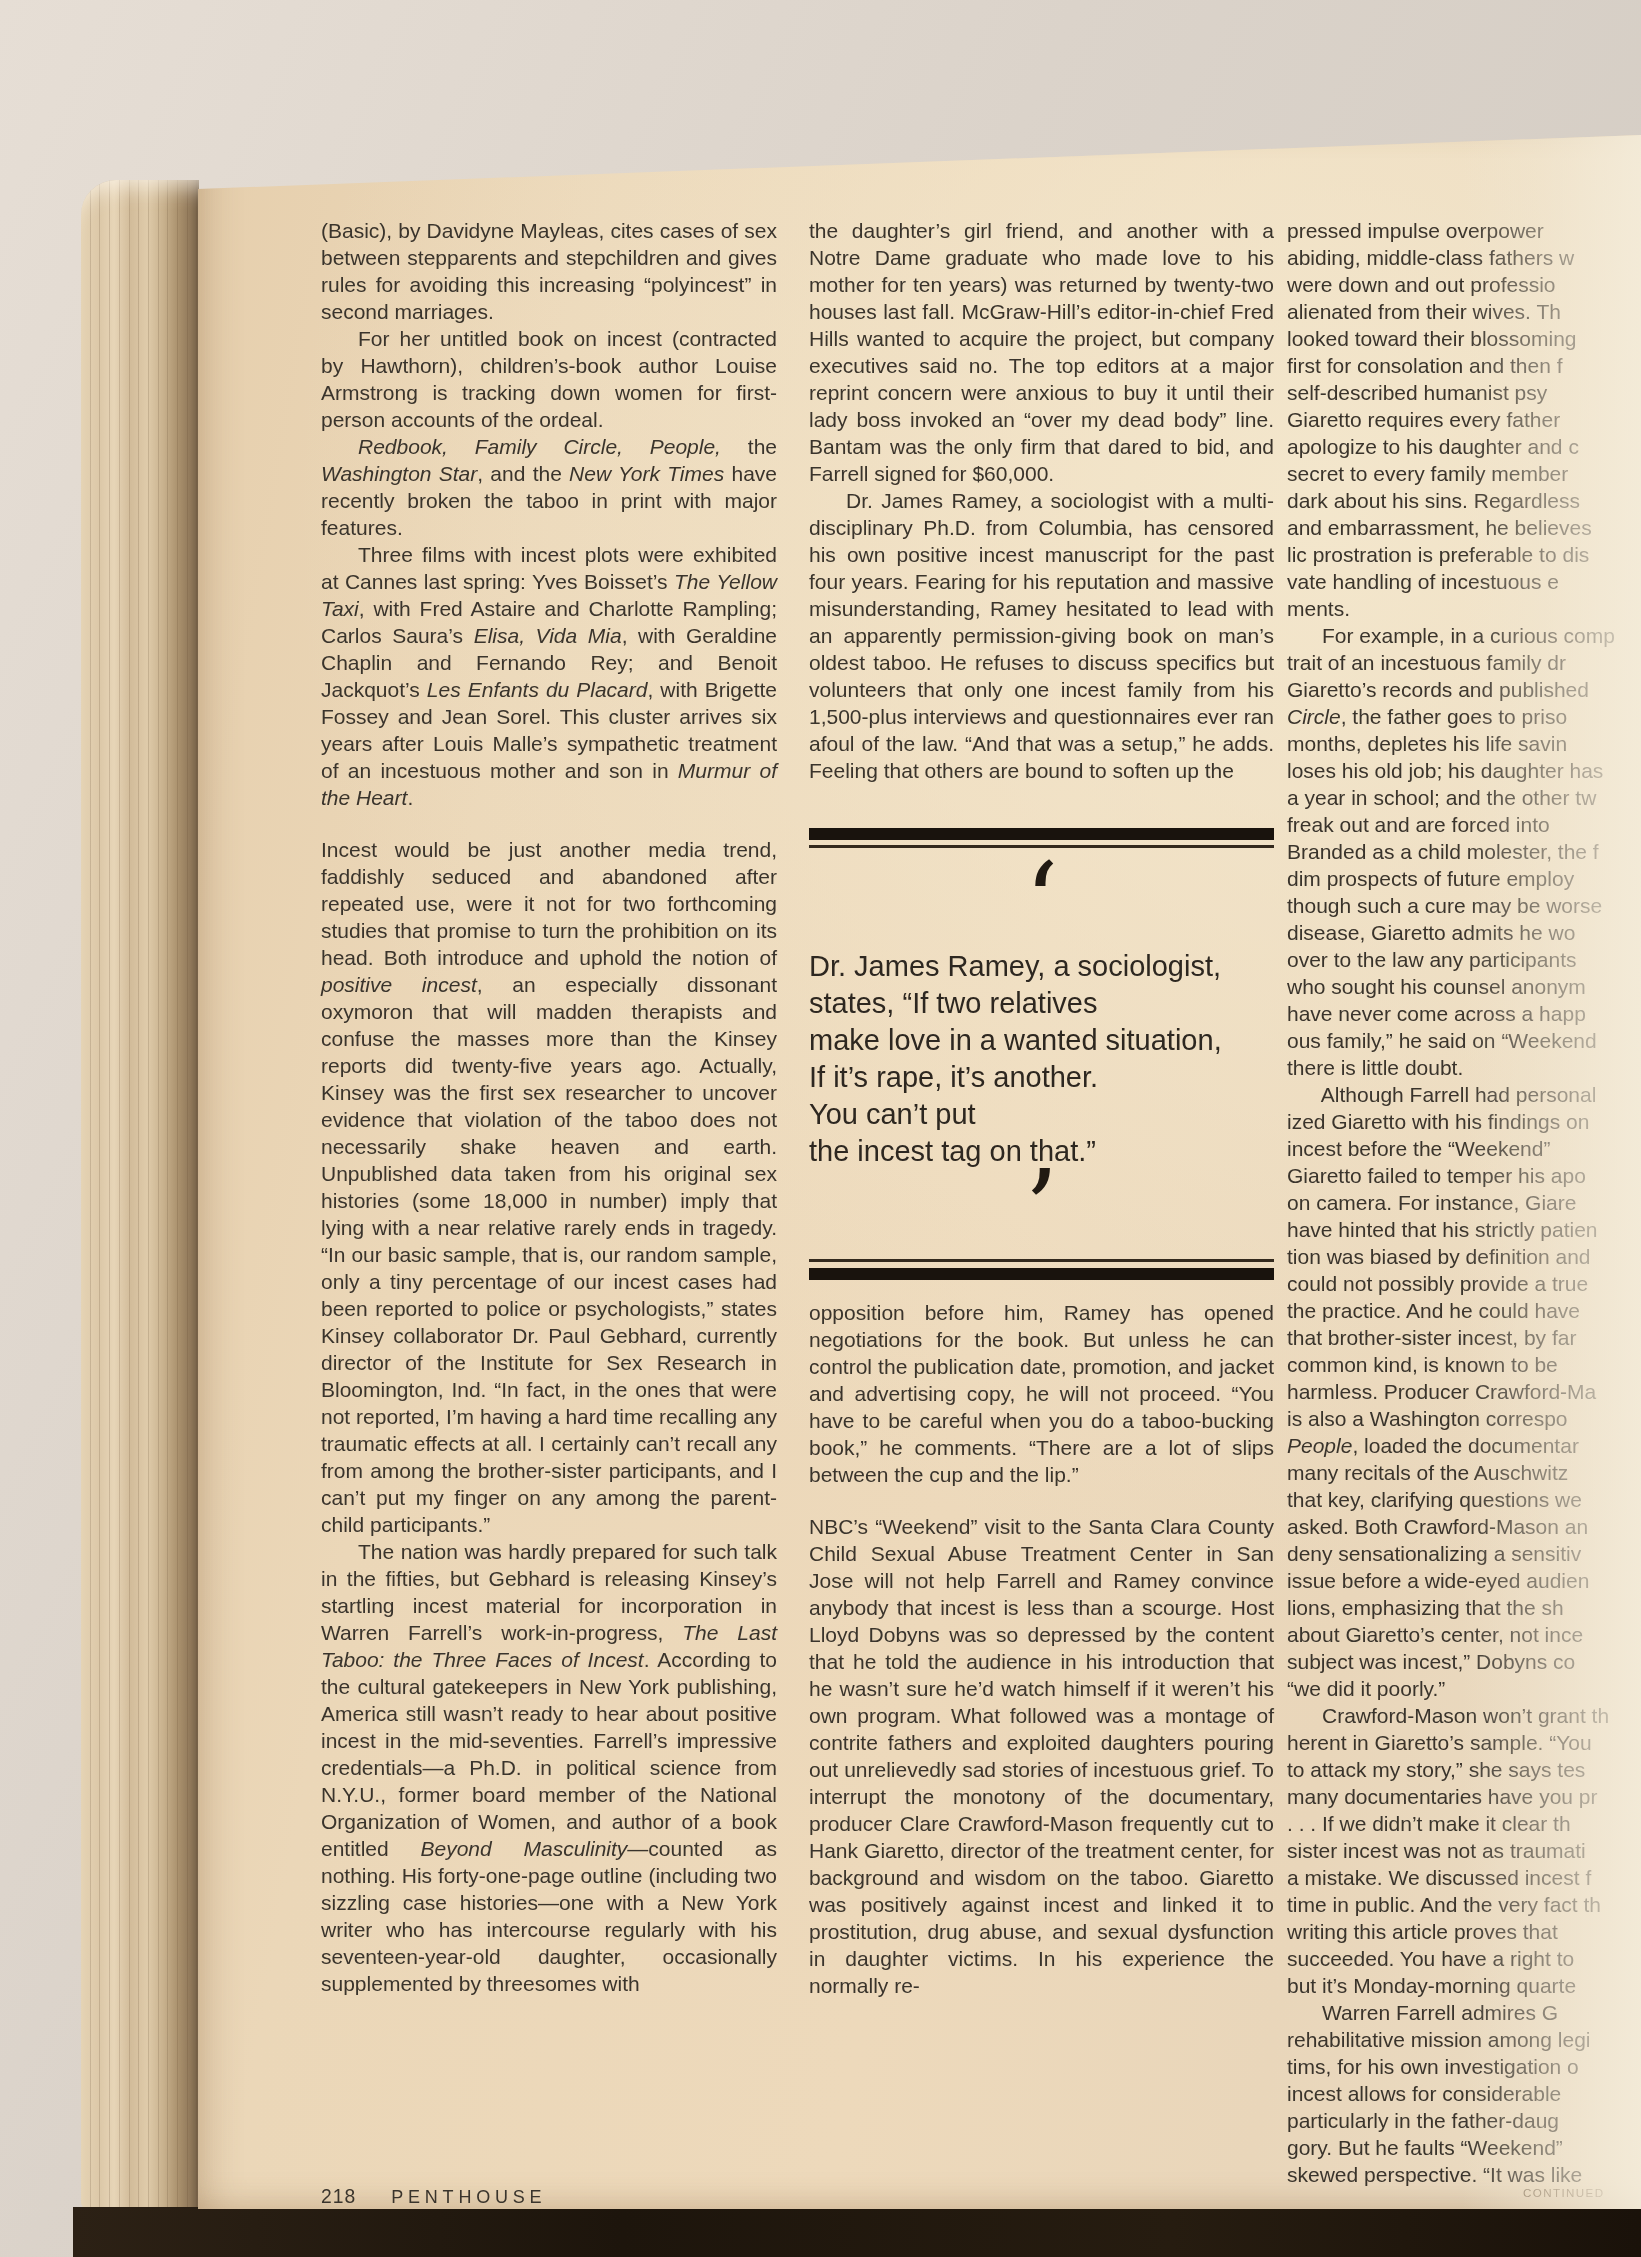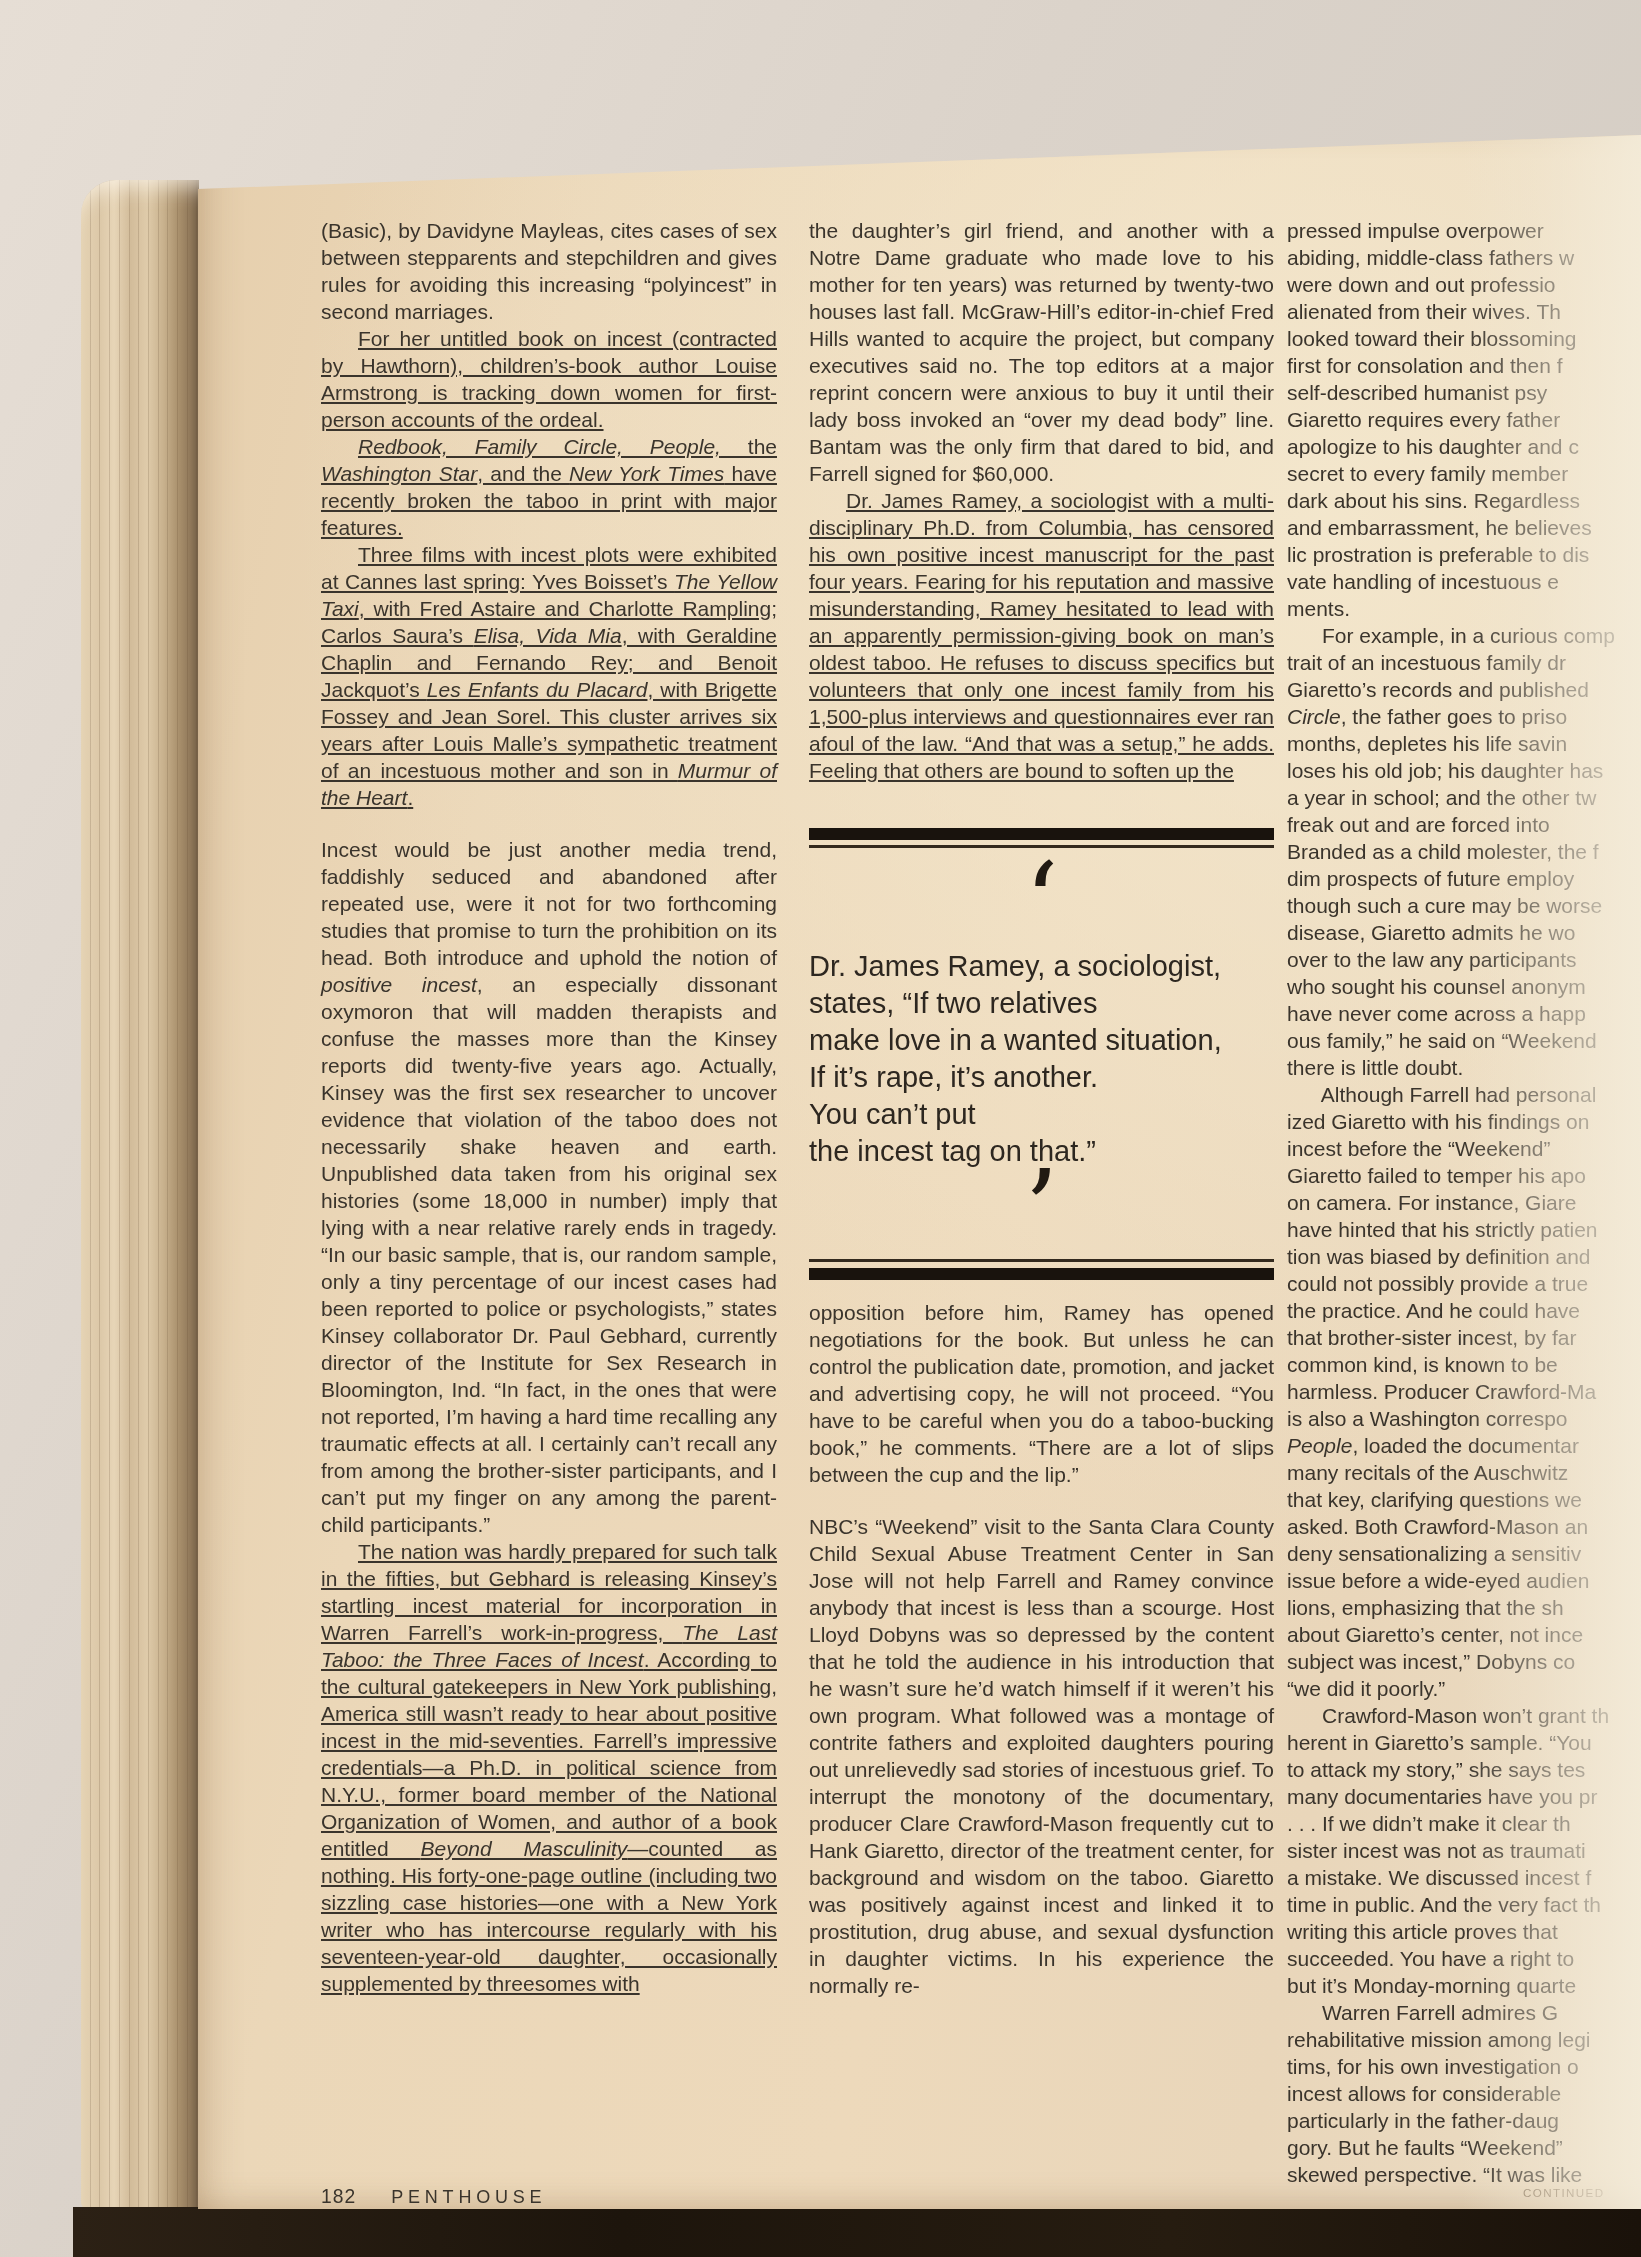--- a/index.html
+++ b/index.html
@@ -27,21 +27,21 @@
     position:absolute;left:198px;top:135px;width:1443px;height:2074px;
     clip-path:polygon(0 54px,100% 0,100% 100%,0 100%);
     background:
       radial-gradient(130% 95% at 78% 18%, rgba(244,232,206,.9) 0%, rgba(236,217,185,.0) 55%),
       linear-gradient(100deg,#e6cfad 0%,#ebd7b8 22%,#edd9bb 55%,#e9d6ba 78%,#eadcc4 100%);
     box-shadow:inset 23px 0 37px -15.4px rgba(130,92,52,.30), inset 0 -25px 33px -21px rgba(130,92,52,.22);
     overflow:hidden;
   }
   .col{position:absolute;top:82px;color:#3a342c;font-size:21px;line-height:27px;text-align:justify;}
   .col p{margin:0;}
-  .col p.indent{text-indent:37px;text-decoration:underline;}
+  .col p.indent{text-indent:37px;}
   .col p.gap{margin-top:25px;}
   .col1{left:123px;width:456px;}
   .col2{left:611px;width:465px;}
   .col3{left:1089px;width:579px;text-align:left;}
   .col3 .line{height:27px;white-space:pre;}
   i{font-style:italic;text-align:right;}
 
   
   .pullquote{margin-top:44px;margin-bottom:19.3px;}
   .rule-thick{height:11.6px;background:#19130d;}
@@ -182,20 +182,20 @@
       <div class="line">      Warren Farrell admires G</div>
       <div class="line">rehabilitative mission among legi</div>
       <div class="line">tims, for his own investigation o</div>
       <div class="line">incest allows for considerable</div>
       <div class="line">particularly in the father-daug</div>
       <div class="line">gory. But he faults “Weekend”</div>
       <div class="line">skewed perspective. “It was like</div>
     </div>
 
   <div class="footer">
-    <span class="page-num">182</span><span class="mag-name">PENTHOUSE</span>
+    <span class="page-num">218</span><span class="mag-name">PENTHOUSE</span>
   </div>
 
   <div class="continued">CONTINUED</div>
 
   <div class="fade-right"></div>
 </div>
 
 
 </body></html>

